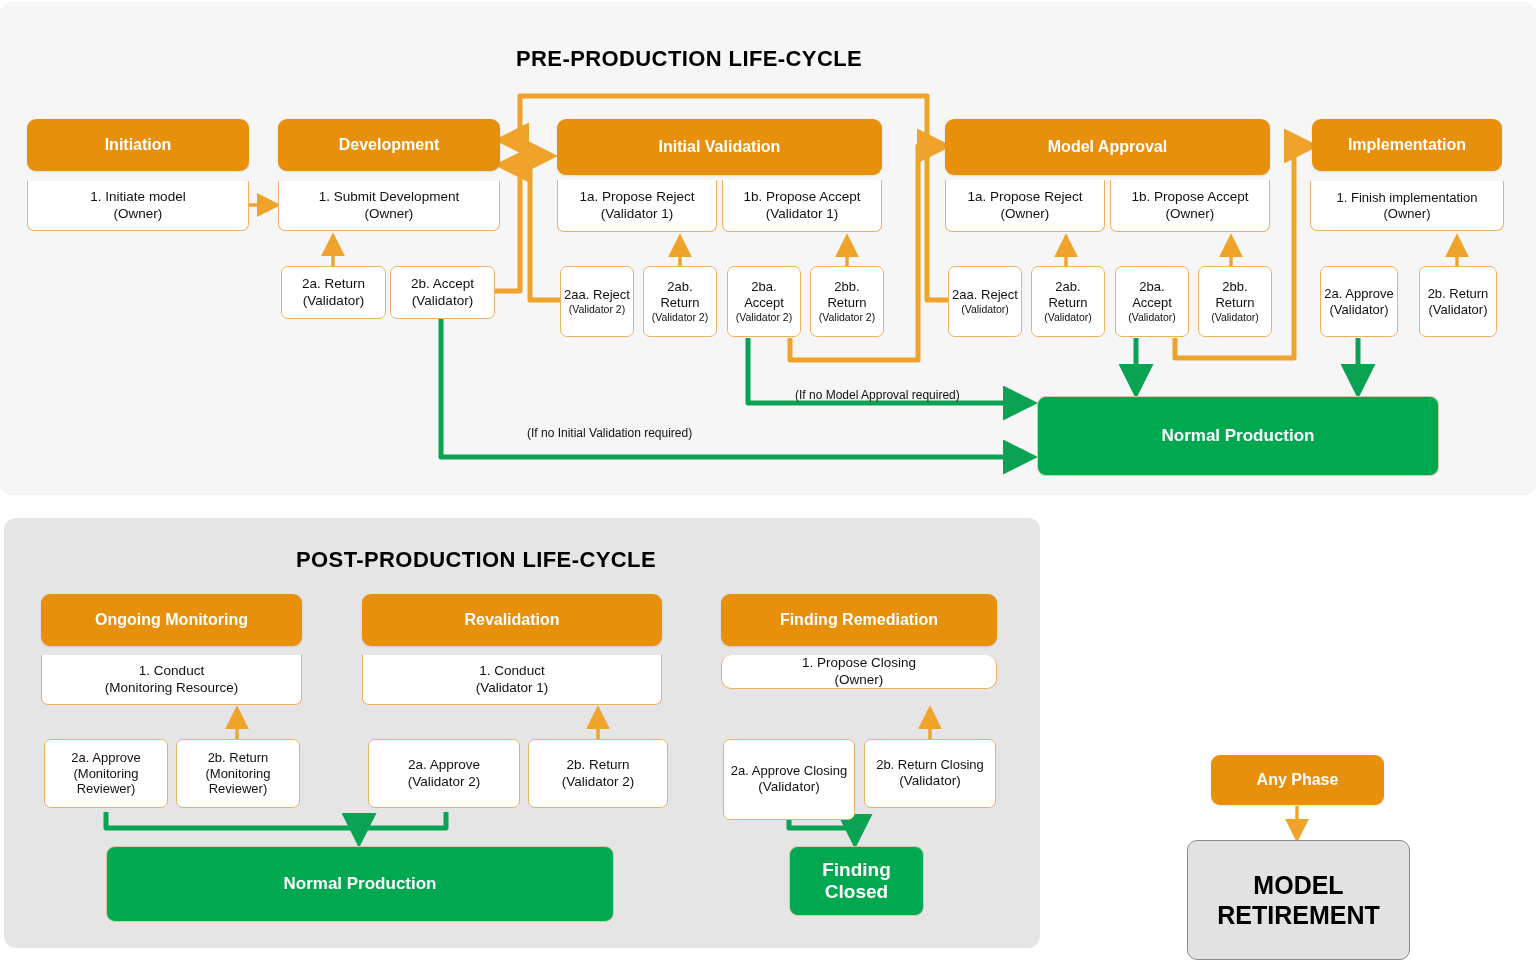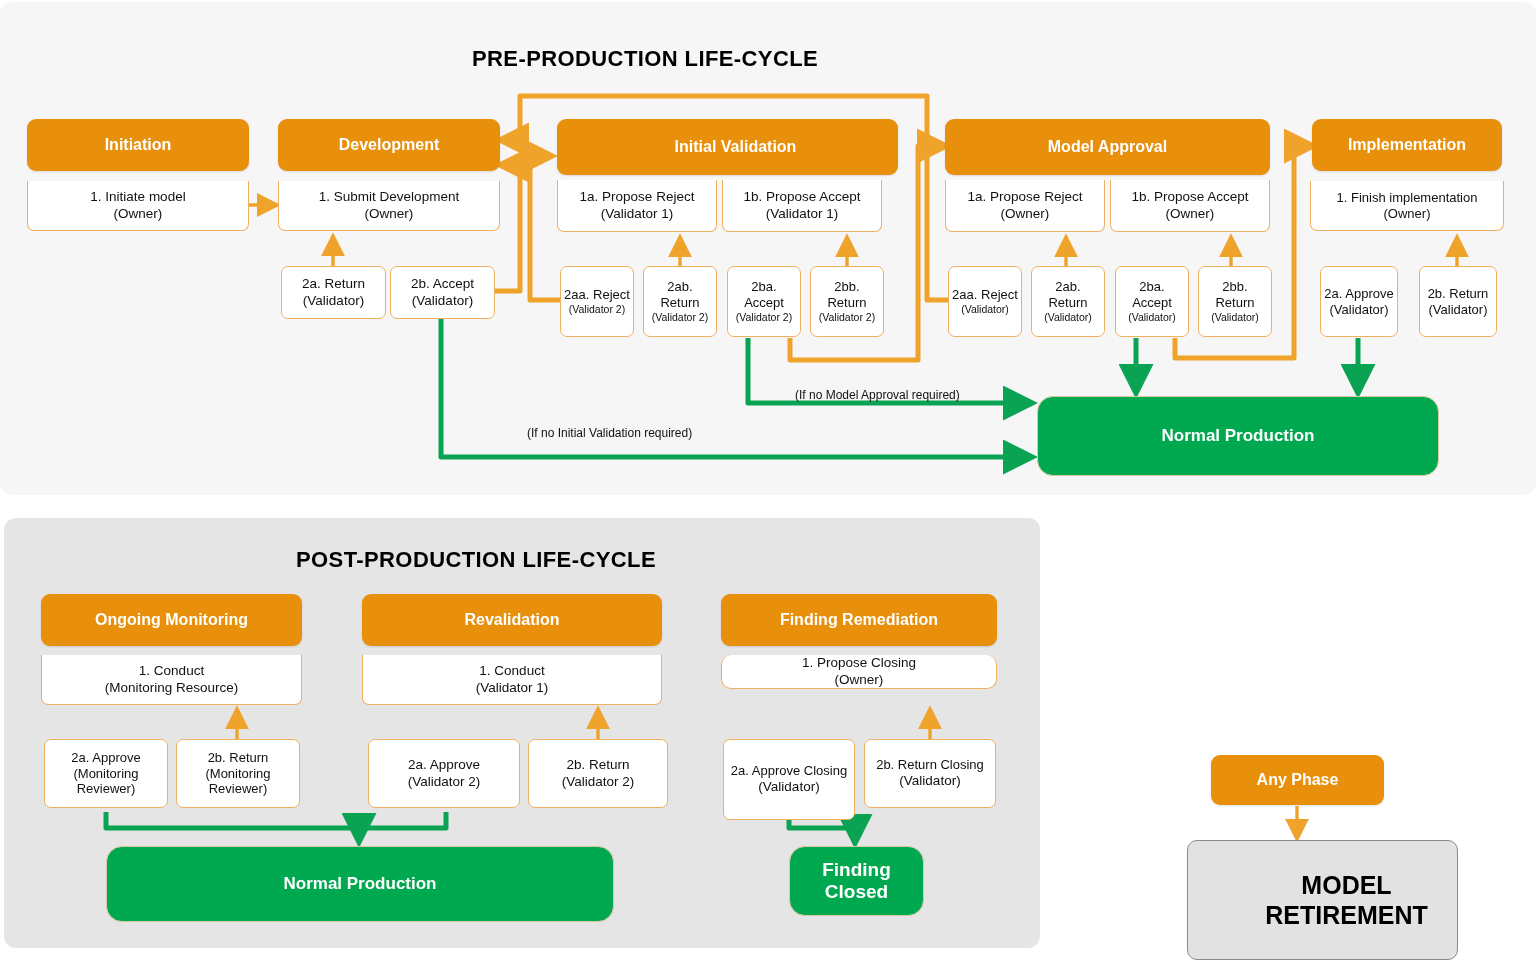--- a/index.html
+++ b/index.html
@@ -5,41 +5,41 @@
   html,body{margin:0;padding:0;background:#ffffff;}
   body{width:1536px;height:963px;position:relative;overflow:hidden;
        font-family:"Liberation Sans", sans-serif;color:#111;}
 
   .panel{position:absolute;border-radius:12px;}
   #pre-panel{left:0;top:2px;width:1536px;height:493px;background:#f6f6f6;}
   #post-panel{left:4px;top:518px;width:1036px;height:430px;background:#e5e5e5;}
 
   .section-title{position:absolute;font-weight:bold;color:#000;
      letter-spacing:.4px;white-space:nowrap;}
-  #pre-title{left:472px;top:46px;font-size:22px;}
+  #pre-title{left:516px;top:46px;font-size:22px;}
   #post-title{left:296px;top:547px;font-size:22px;}
 
   
   .phase{position:absolute;background:#e8900c;border-radius:9px;
      display:flex;align-items:center;justify-content:center;
      color:#fff;font-weight:bold;font-size:16px;text-align:center;
      box-shadow:0 1px 2px rgba(0,0,0,.12);}
 
   
   .step{position:absolute;background:#fff;border:1.6px solid #f0b060;
      border-radius:7px;display:flex;flex-direction:column;
      align-items:center;justify-content:center;text-align:center;
      font-size:13.5px;line-height:1.22;color:#111;box-sizing:border-box;padding:2px 3px;}
   .step.sm{font-size:13px;}
   .step .who{font-size:10.5px;}
   .step.top{border-radius:0 0 7px 7px;border-top:none;}
 
   
   .term{position:absolute;background:#00a94f;border:1.4px solid #d8c9a0;
-     border-radius:16px;display:flex;align-items:center;justify-content:center;
+     border-radius:9px;display:flex;align-items:center;justify-content:center;
      color:#fff;font-weight:bold;text-align:center;}
 
   #retire-box{position:absolute;background:#e2e2e2;border:1.6px solid #8b8b8b;
      border-radius:10px;display:flex;align-items:center;justify-content:center;
      text-align:center;font-weight:bold;font-size:25px;line-height:1.2;color:#000;}
 
   .edge-label{position:absolute;font-size:12px;color:#111;white-space:nowrap;}
 
   svg.wires{position:absolute;left:0;top:0;width:1536px;height:963px;
      pointer-events:none;overflow:visible;}
@@ -131,21 +131,21 @@
 </div>
 <div class="step" style="left:281px;top:266px;width:105px;height:53px;">
   <span>2a. Return</span>
   <span class="who" style="font-size:13.5px">(Validator)</span>
 </div>
 <div class="step" style="left:390px;top:266px;width:105px;height:53px;">
   <span>2b. Accept</span>
   <span class="who" style="font-size:13.5px">(Validator)</span>
 </div>
 
-<div class="phase" style="left:557px;top:119px;width:325px;height:56px;padding-left:16px;">
+<div class="phase" style="left:557px;top:119px;width:325px;height:56px;">
   <span>Initial Validation</span>
 </div>
 <div class="step top" style="left:557px;top:180px;width:160px;height:52px;">
   <span>1a. Propose Reject</span>
   <span class="who" style="font-size:13.5px">(Validator 1)</span>
 </div>
 <div class="step top" style="left:722px;top:180px;width:160px;height:52px;">
   <span>1b. Propose Accept</span>
   <span class="who" style="font-size:13.5px">(Validator 1)</span>
 </div>
@@ -268,15 +268,15 @@
 <div class="term" style="left:106px;top:846px;width:506px;height:74px;font-size:17px;">
   <span>Normal Production</span>
 </div>
 <div class="term" style="left:789px;top:846px;width:133px;height:68px;font-size:19px;">
   <span>Finding Closed</span>
 </div>
 
 <div class="phase" style="left:1211px;top:755px;width:173px;height:50px;">
   <span>Any Phase</span>
 </div>
-<div id="retire-box" style="left:1187px;top:840px;width:221px;height:118px;padding-left:48px;">
+<div id="retire-box" style="left:1187px;top:840px;width:221px;height:118px;">
   <span>MODEL RETIREMENT</span>
 </div>
 
 </body></html>

